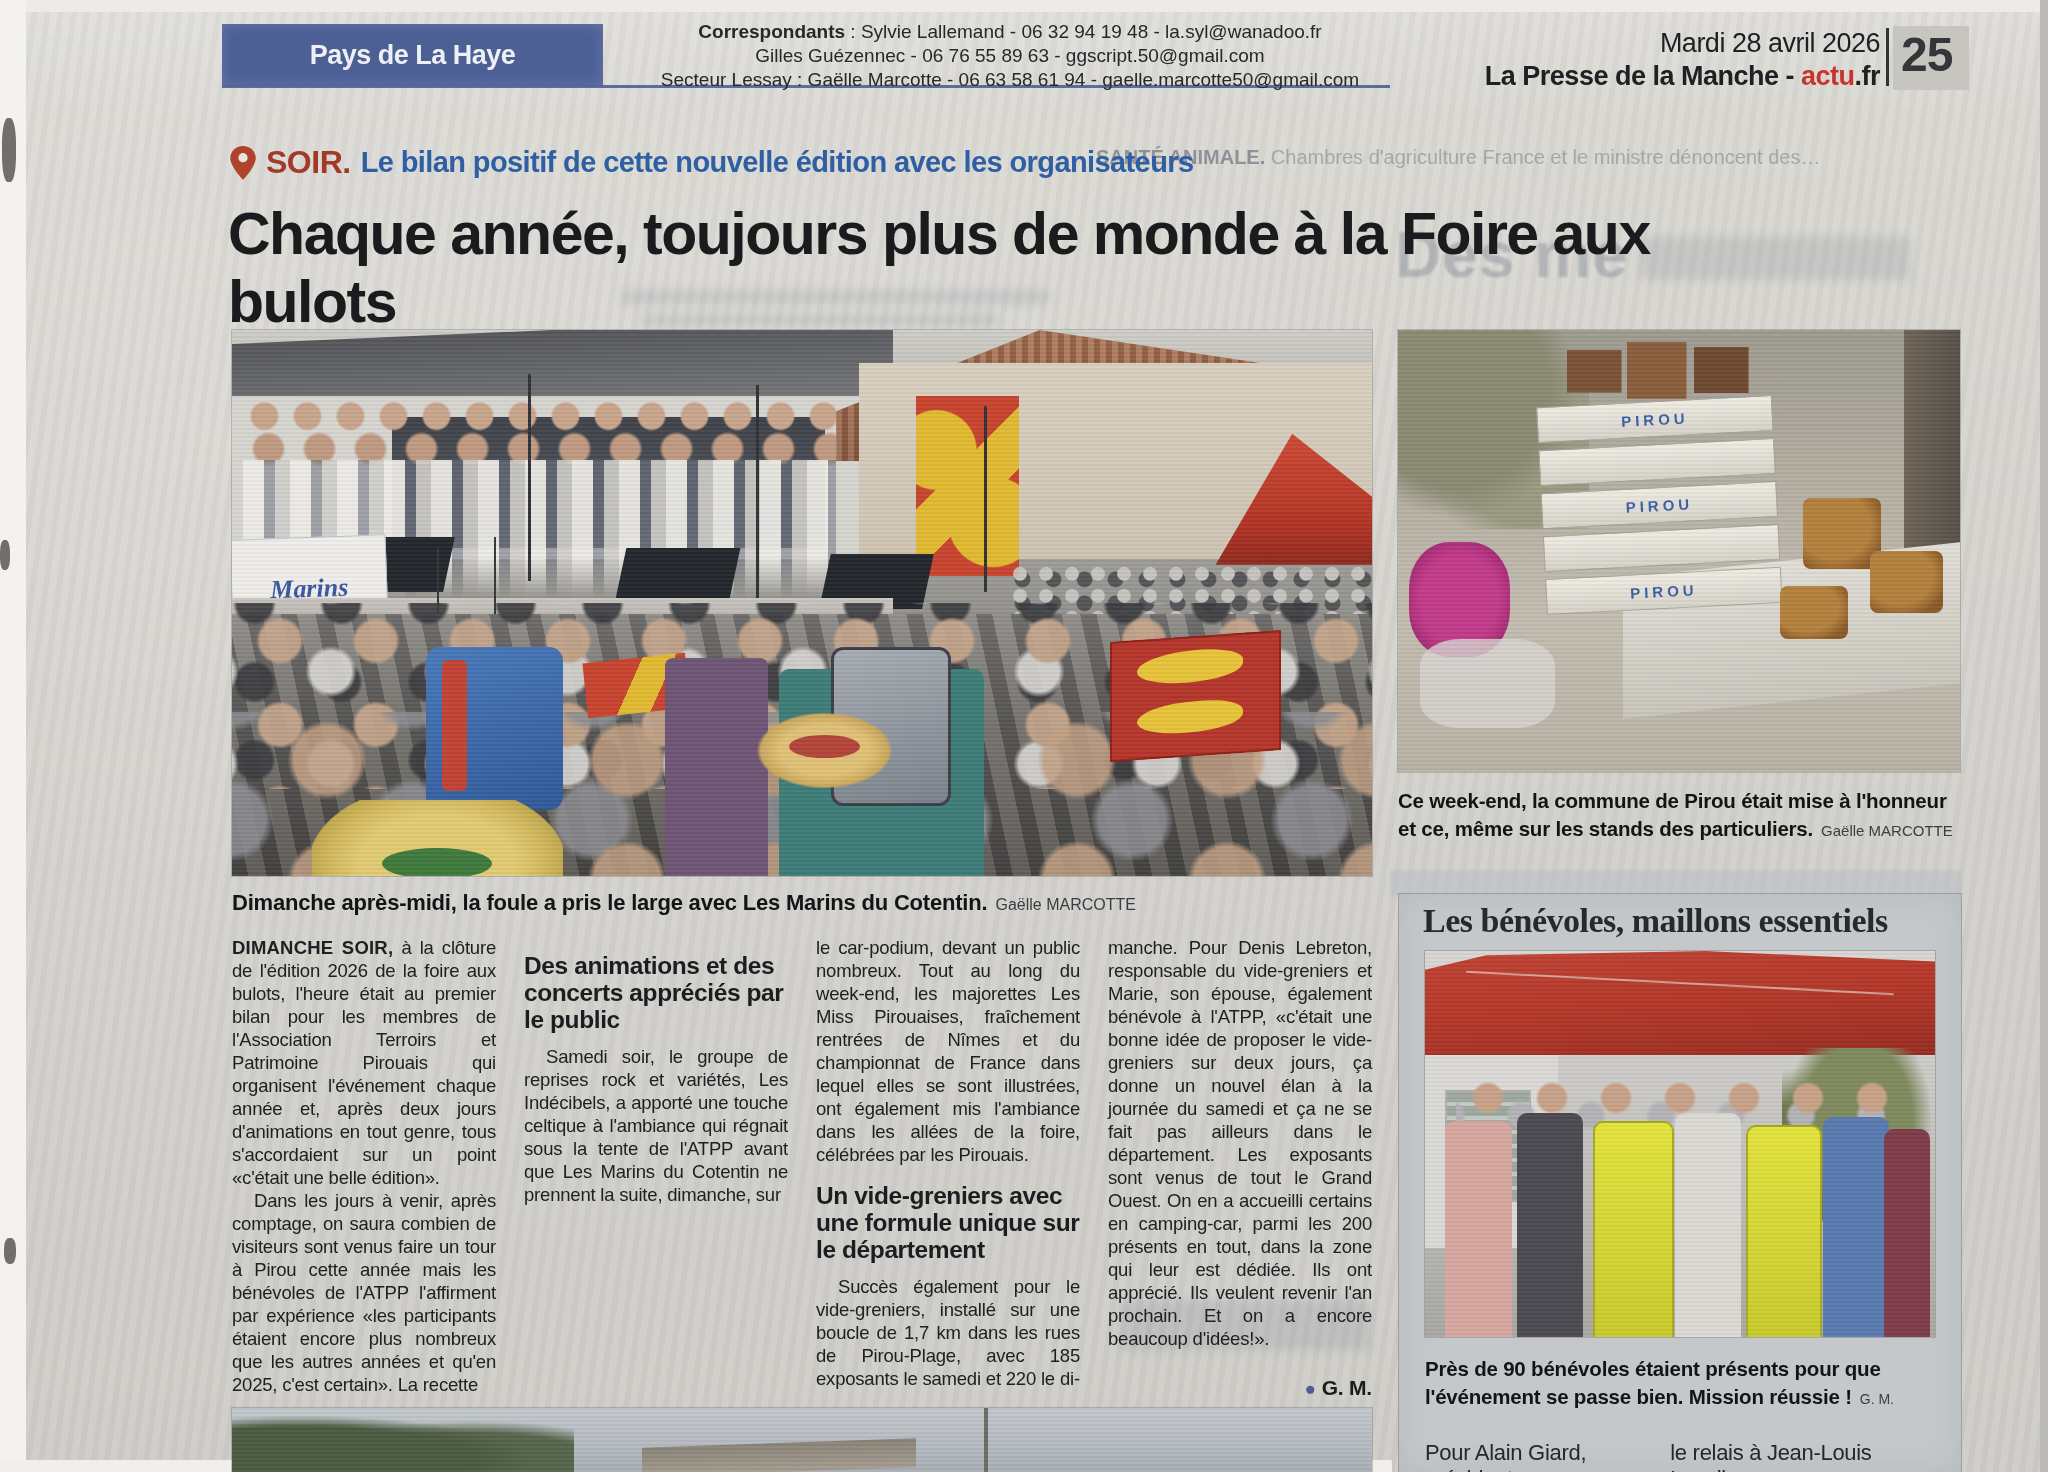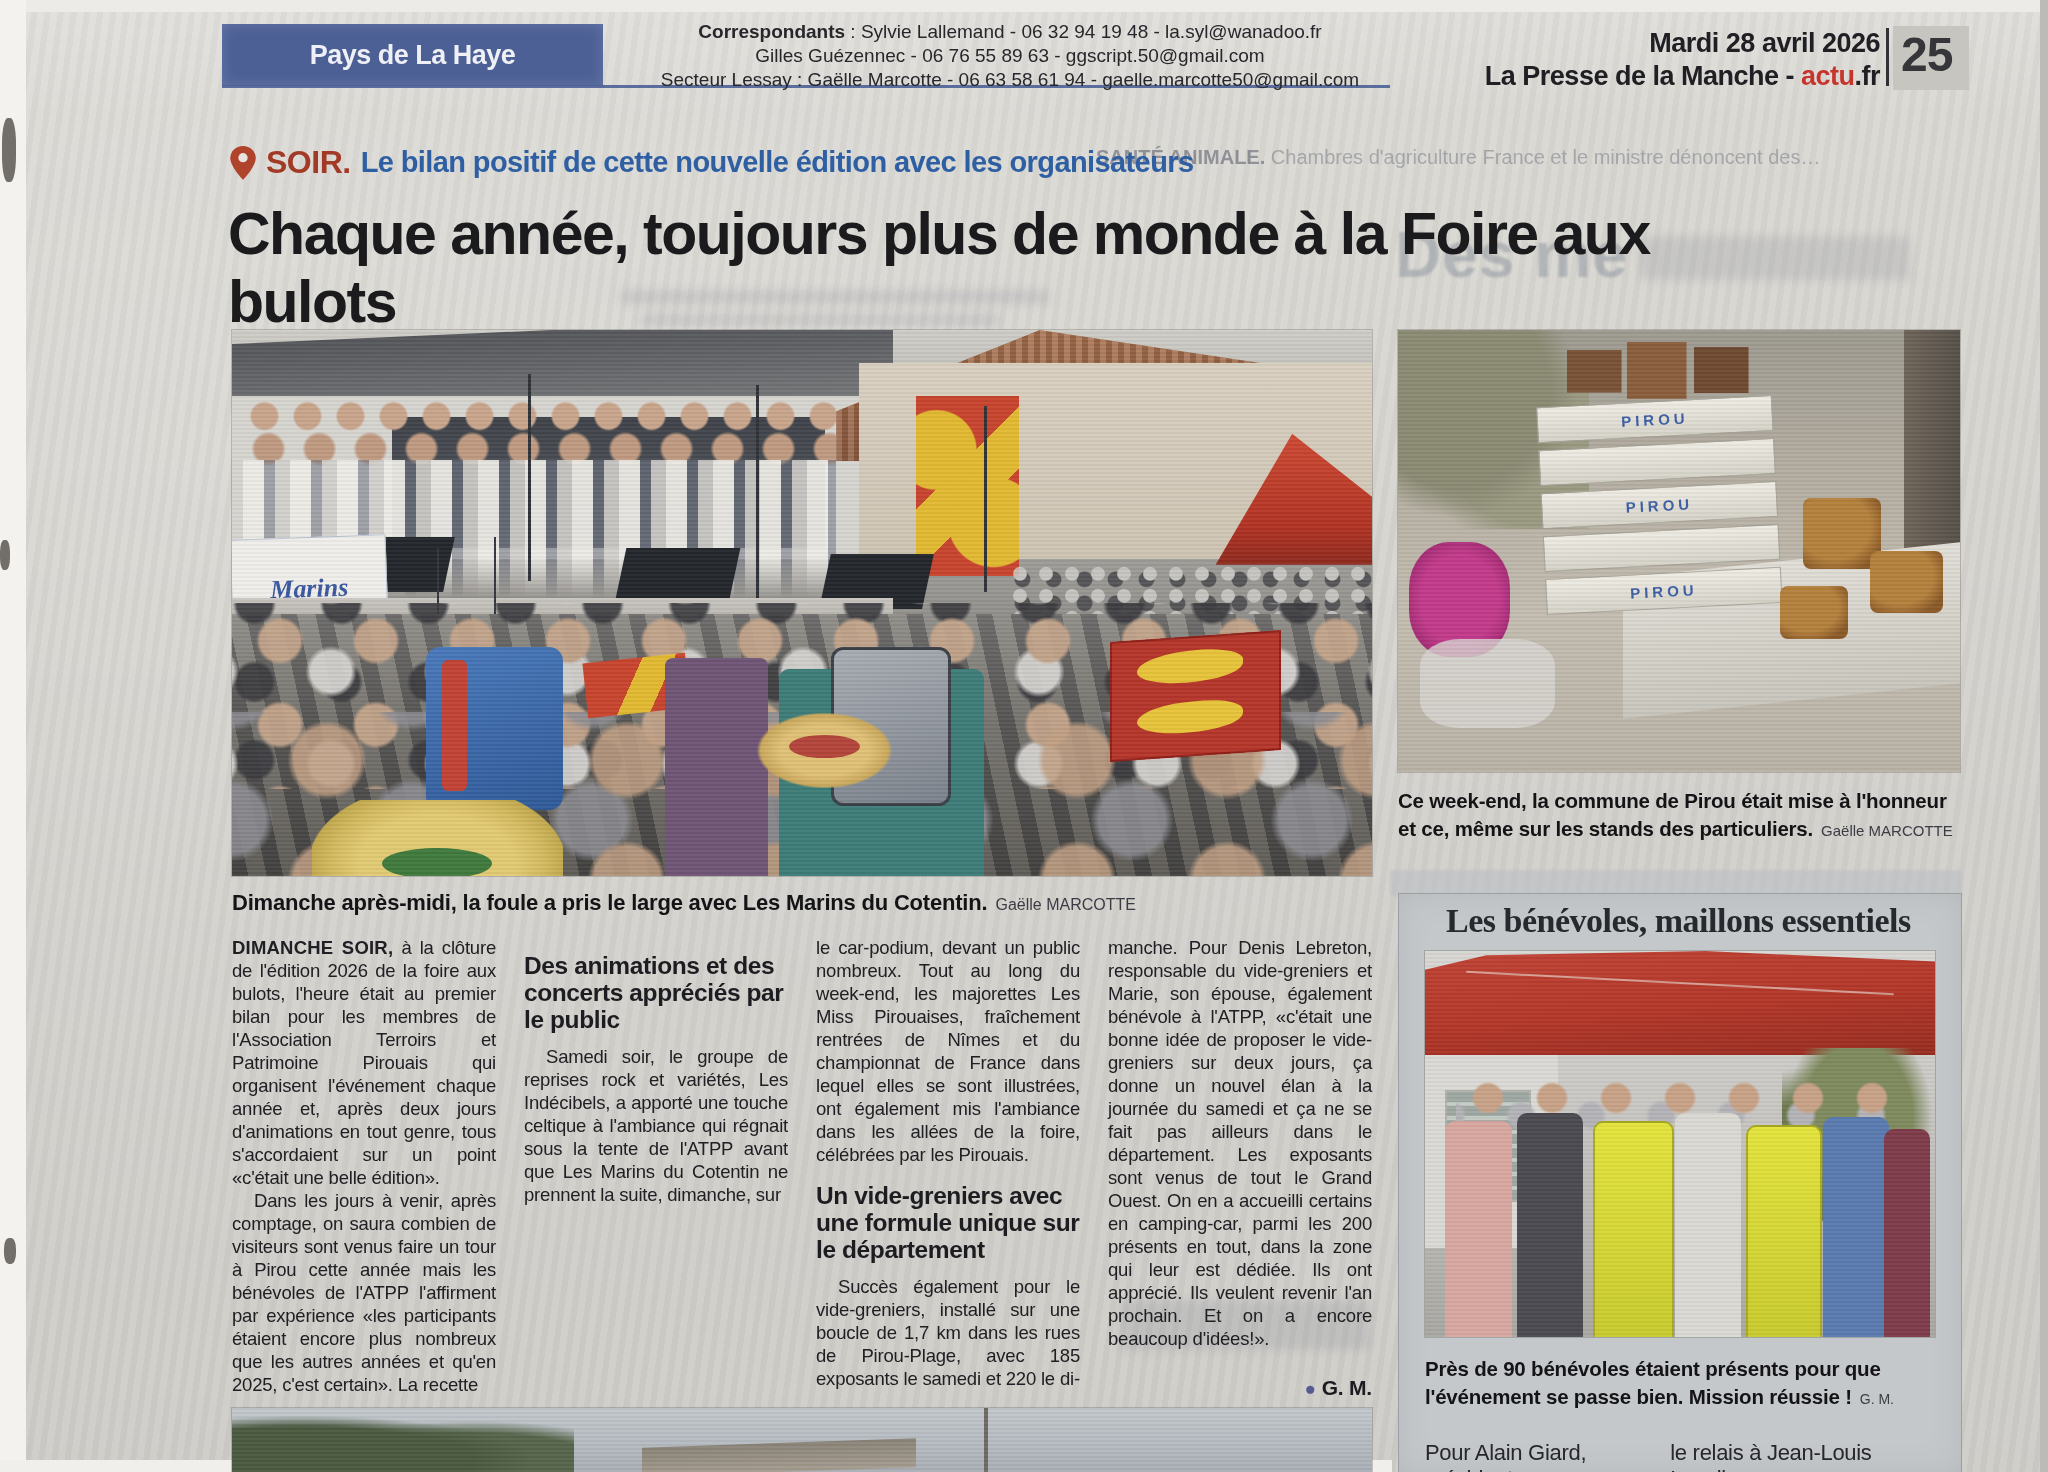--- a/index.html
+++ b/index.html
@@ -23,21 +23,21 @@
   
   .section-box{left:222px;top:24px;width:381px;height:62px;background:#4d6096;
     display:flex;align-items:center;justify-content:center;
     box-shadow:inset 0 0 14px rgba(255,255,255,.15);}
   .section-box span{color:#eef0f5;font-size:27px;font-weight:bold;letter-spacing:-.5px;}
   .header-rule{left:222px;top:85px;width:1168px;height:3px;background:#4d6096;opacity:.9;}
   .correspondents{left:610px;top:20px;width:800px;text-align:center;
     font-size:19px;line-height:24px;color:#27272b;}
   .correspondents b{font-weight:bold;}
   .masthead{left:1480px;top:28px;width:400px;text-align:right;color:#202024;}
-  .masthead .date{font-size:27px;font-weight:bold;letter-spacing:-.5px;}
+  .masthead .date{font-size:27px;font-weight:normal;letter-spacing:-.5px;}
   .masthead .paper{font-size:27px;font-weight:bold;letter-spacing:-.5px;margin-top:2px;}
   .masthead .brand{color:#c6342b;}
   .masthead-divider{left:1886px;top:28px;width:3px;height:58px;background:#313136;}
   .pageno-patch{left:1893px;top:26px;width:76px;height:64px;background:#c7c5c0;}
   .pageno{left:1901px;top:27px;font-size:48px;font-weight:bold;color:#35353a;letter-spacing:-1px;}
 
   
   .ghost-line{left:1096px;top:146px;width:830px;font-size:20px;color:rgba(95,100,114,.42);
     filter:blur(.5px);white-space:nowrap;overflow:hidden;}
   .ghost-line b{font-weight:bold;color:rgba(70,76,92,.5);}
@@ -185,21 +185,21 @@
   .caption-side .cap-bold{font-size:20.5px;}
   .caption-side .credit{font-size:15px;}
 
   .ghost-band{left:1390px;top:870px;width:572px;height:26px;background:#bcc0c4;opacity:.65;filter:blur(1.5px);}
 
   .box{left:1398px;top:893px;width:562px;height:579px;background:#c5c8ca;
     border:1px solid #9aa0a4;border-bottom:none;
     box-shadow:inset 0 0 30px rgba(110,120,130,.18);}
   .box-title{position:absolute;left:24px;top:8px;width:514px;
     font-family:"Liberation Serif","DejaVu Serif",serif;font-weight:600;
-    font-size:34px;color:#26292e;letter-spacing:-.5px;margin-left:23px;}
+    font-size:34px;color:#26292e;letter-spacing:-.5px;}
   .photo-box{position:absolute;left:26px;top:57px;width:510px;height:386px;
     background:linear-gradient(180deg,#d8d7d3 0%,#c9c8c4 40%,#a9a8a2 100%);}
   .bx-tent{left:0;top:0;width:100%;height:27%;
     background:linear-gradient(175deg,#c04335 0%,#b23628 55%,#972c20 100%);
     clip-path:polygon(0 18%, 12% 4%, 55% 0, 100% 10%, 100% 100%, 0 100%);}
   .bx-wire{left:8%;top:8%;width:84%;height:2px;background:rgba(240,238,232,.55);transform:rotate(3deg);}
   .bx-wall{left:0;top:27%;width:26%;height:50%;background:#dbdad6;}
   .bx-window{left:4%;top:36%;width:16%;height:28%;background:
     repeating-linear-gradient(0deg,#9fa8a2 0 10px, #c5ccc6 10px 14px);border:2px solid #b2b2ac;}
   .bx-foliage{left:70%;top:25%;width:30%;height:45%;

